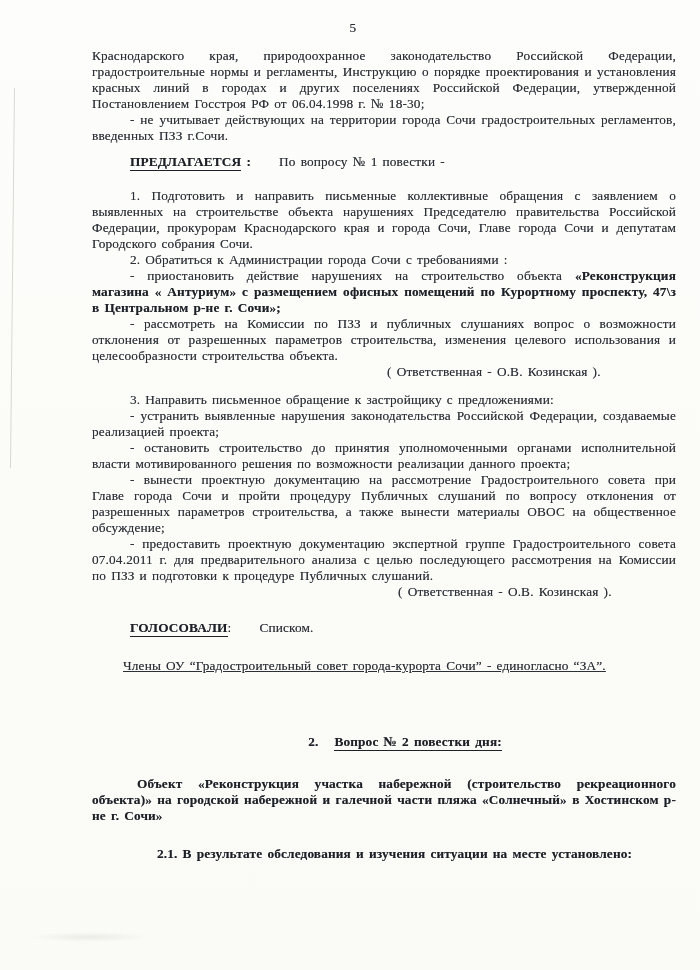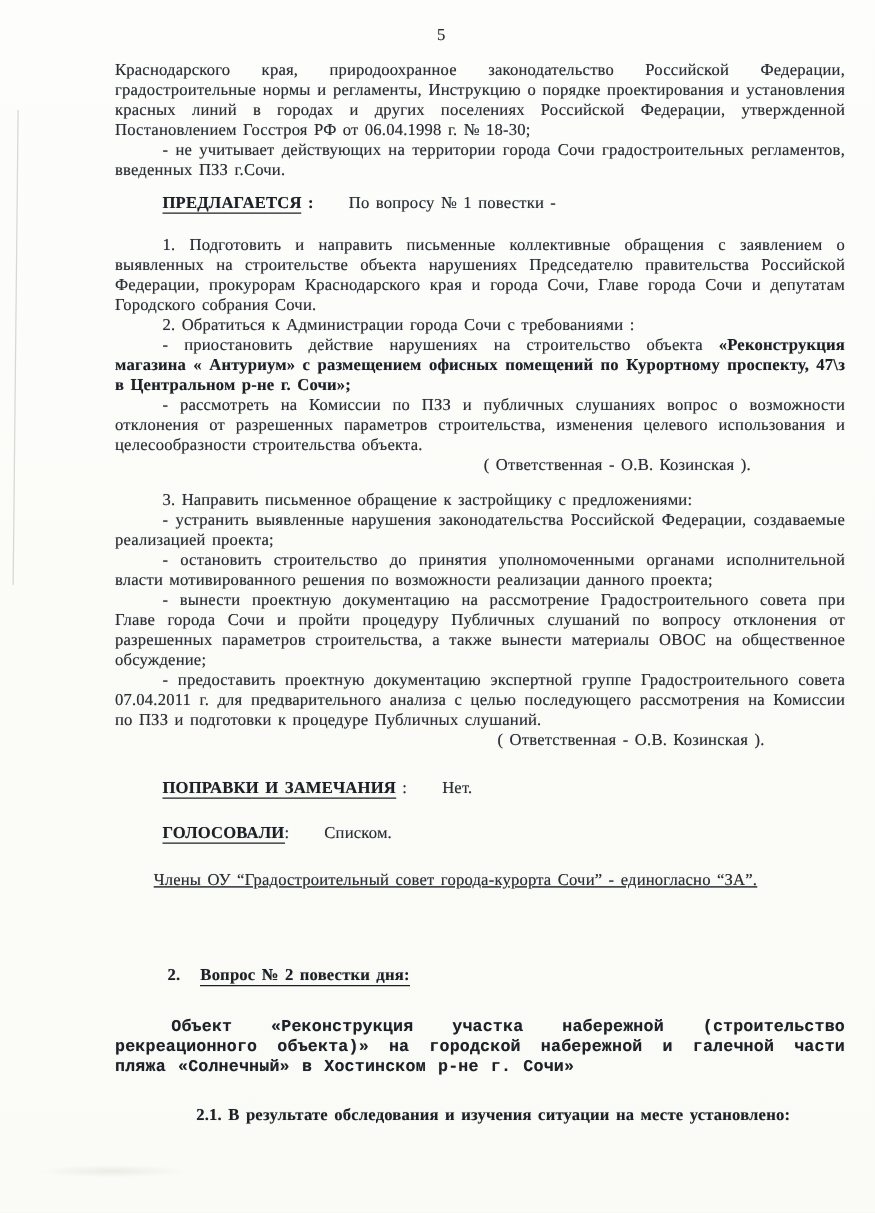--- a/index.html
+++ b/index.html
@@ -59,24 +59,24 @@
   .u  { border-bottom: 1.45px solid currentColor; padding-bottom: 0.5px; }
   .ml28 { margin-left: 28px; }
   .ml16 { margin-left: 16px; }
   .mt28 { margin-top: 10px; }
   .mt18 { margin-top: 18px; }
   .mt12 { margin-top: 12px; }
   .mt22 { margin-top: 22px; }
   .mt20 { margin-top: 20px; }
   .mt10 { margin-top: 22px; text-decoration: underline; }
   .mt60 { margin-top: 60px; }
-  .mt26 { margin-top: 26px; font-family: Liberation Mono, monospace; }
+  .mt26 { margin-top: 26px; }
   .resp1 { text-align: left; padding-left: 295px; }
   .resp2 { text-align: left; padding-left: 306px; }
-  .q2 { text-indent: 42px; text-align: left; }
+  .q2 { text-indent: 42px; text-align: center; }
 </style>
 </head>
 <body>
 
 <div class="page">
   <div class="scan-line"></div>
   <div class="scan-smudge"></div>
 
   <div class="sheet">
 
@@ -93,21 +93,20 @@
     <p class="indent">- рассмотреть на Комиссии по ПЗЗ и публичных слушаниях вопрос о возможности отклонения от разрешенных параметров строительства, изменения целевого использования и целесообразности строительства объекта.</p>
     <p class="resp1">( Ответственная - О.В. Козинская ).</p>
 
     <p class="indent mt12">3. Направить письменное обращение к застройщику с предложениями:</p>
     <p class="indent">- устранить выявленные нарушения законодательства Российской Федерации, создаваемые реализацией проекта;</p>
     <p class="indent">- остановить строительство до принятия уполномоченными органами исполнительной власти мотивированного решения по возможности реализации данного проекта;</p>
     <p class="indent">- вынести проектную документацию на рассмотрение Градостроительного совета при Главе города Сочи и пройти процедуру Публичных слушаний по вопросу отклонения от разрешенных параметров строительства, а также вынести материалы ОВОС на общественное обсуждение;</p>
     <p class="indent">- предоставить проектную документацию экспертной группе Градостроительного совета 07.04.2011 г. для предварительного анализа с целью последующего рассмотрения на Комиссии по ПЗЗ и подготовки к процедуре Публичных слушаний.</p>
     <p class="resp2">( Ответственная - О.В. Козинская ).</p>
 
-    <p class="indent mt22"><span class="b u">ПОПРАВКИ И ЗАМЕЧАНИЯ</span><span> :</span><span class="ml28">Нет.</span></p>
 
     <p class="indent mt20"><span class="b u">ГОЛОСОВАЛИ</span><span>:</span><span class="ml28">Списком.</span></p>
 
     <p class="indent31 mt10">Члены ОУ “Градостроительный совет города-курорта Сочи” - единогласно “ЗА”.</p>
 
     <p class="q2 mt60"><span class="b">2.</span><span class="b u ml16">Вопрос № 2 повестки дня:</span></p>
 
     <p class="indent45 b mt26">Объект «Реконструкция участка набережной (строительство рекреационного объекта)» на городской набережной и галечной части пляжа «Солнечный» в Хостинском р-не г. Сочи»</p>
 
     <p class="indent65 b mt22">2.1. В результате обследования и изучения ситуации на месте установлено:</p>

